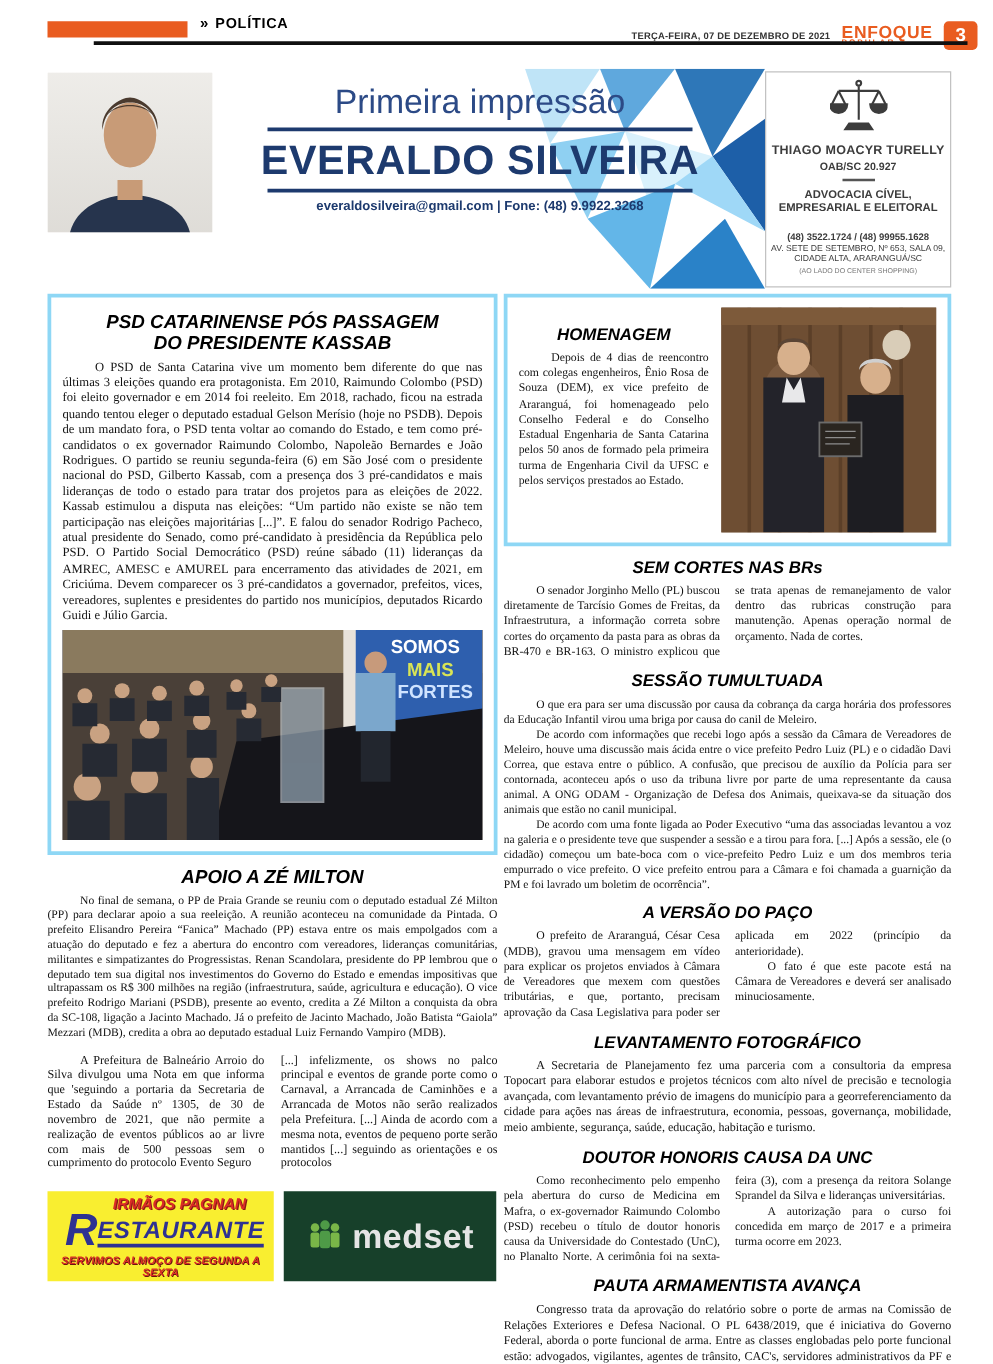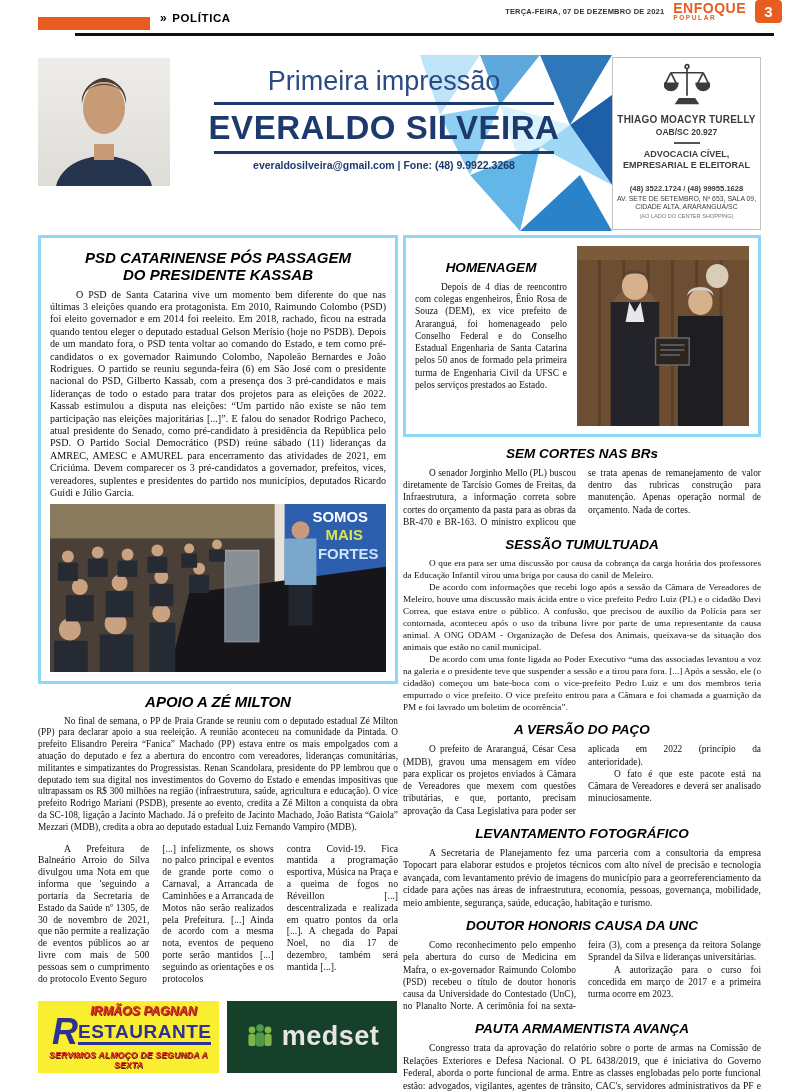--- a/index.html
+++ b/index.html
@@ -4,21 +4,21 @@
 <style>
   html,body{margin:0;padding:0;background:#fff;}
   .page{position:relative;width:794px;height:1091px;background:#fff;overflow:hidden;
         font-family:"Liberation Serif",serif;color:#111;}
 
   
   .kicker-bar{position:absolute;left:38px;top:17px;width:112px;height:13px;background:#e95c20;}
   .kicker{position:absolute;left:160px;top:11px;font-family:"Liberation Sans",sans-serif;
           font-weight:bold;font-size:11.5px;letter-spacing:.6px;color:#000;}
   .kicker .arrows{margin-right:5px;font-size:12px;}
-  .header-right{position:absolute;right:12px;top:0;display:flex;align-items:center;gap:9px;justify-content:center;}
+  .header-right{position:absolute;right:12px;top:17px;display:flex;align-items:center;gap:9px;justify-content:center;}
   .pub-date{font-family:"Liberation Sans",sans-serif;font-weight:bold;font-size:7.5px;color:#333;letter-spacing:.2px;}
   .logo{text-align:center;line-height:1;}
   .logo-top{font-family:"Liberation Sans",sans-serif;font-weight:bold;font-size:14px;color:#e95c20;letter-spacing:.5px;display:block;}
   .logo-bottom{font-family:"Liberation Sans",sans-serif;font-weight:bold;font-size:6.5px;color:#e95c20;letter-spacing:1.6px;display:block;text-align:left;}
   .page-num{width:27px;height:23px;background:#e95c20;border-radius:4px;color:#fff;
             font-family:"Liberation Sans",sans-serif;font-weight:bold;font-size:15px;
             display:flex;align-items:center;justify-content:center;}
   .header-rule{position:absolute;left:75px;right:20px;top:33px;height:3px;background:#101010;}
 
   
@@ -67,21 +67,21 @@
   .tc{flex:1;font-size:9.7px;line-height:1.22;text-align:justify;}
 
   
   .ads-row{display:flex;gap:8px;margin-top:16px;}
   .rest-ad{width:181px;height:72px;background:#f9ee30;position:relative;overflow:hidden;
            font-family:"Liberation Sans",sans-serif;text-align:center;}
   .rest-top{font-style:italic;font-weight:bold;font-size:12.5px;color:#d92b26;margin-top:3px;margin-left:30px;
             text-shadow:1px 1px 0 #8c1a16;}
   .rest-main{line-height:.8;margin-left:14px;text-align:left;}
   .rest-r{font-weight:bold;font-size:36px;color:#2e3192;font-style:italic;vertical-align:-6px;}
-  .rest-rest{font-weight:bold;font-size:19px;color:#2e3192;border-bottom:3px solid #2e3192;letter-spacing:.5px;}
+  .rest-rest{font-weight:bold;font-style:italic;font-size:19px;color:#2e3192;border-bottom:3px solid #2e3192;letter-spacing:.5px;}
   .rest-line1{font-weight:bold;font-style:italic;font-size:8.6px;color:#d92b26;margin-top:4px;
               text-shadow:.8px .8px 0 #6b1410;letter-spacing:.2px;}
   .med-ad{width:170px;height:72px;background:#17402a;display:flex;align-items:center;justify-content:center;gap:7px;}
   .med-name{font-family:"Liberation Sans",sans-serif;font-weight:bold;font-size:27px;color:#e5e5e5;letter-spacing:.5px;}
 
   .hom-box{display:flex;padding:8px 9px;gap:10px;}
   .hom-text{width:152px;}
   .hom-photo{flex:1;height:180px;position:relative;overflow:hidden;background:#6e4e33;}
 </style>
 </head>
@@ -234,21 +234,20 @@
       <div class="headline">APOIO A ZÉ MILTON</div>
       <div class="body" style="font-size:9.3px;line-height:1.27;">
         <p class="ind">No final de semana, o PP de Praia Grande se reuniu com o deputado estadual Zé Milton (PP) para declarar apoio a sua reeleição. A reunião aconteceu na comunidade da Pintada. O prefeito Elisandro Pereira “Fanica” Machado (PP) estava entre os mais empolgados com a atuação do deputado e fez a abertura do encontro com vereadores, lideranças comunitárias, militantes e simpatizantes do Progressistas. Renan Scandolara, presidente do PP lembrou que o deputado tem sua digital nos investimentos do Governo do Estado e emendas impositivas que ultrapassam os R$ 300 milhões na região (infraestrutura, saúde, agricultura e educação). O vice prefeito Rodrigo Mariani (PSDB), presente ao evento, credita a Zé Milton a conquista da obra da SC-108, ligação a Jacinto Machado. Já o prefeito de Jacinto Machado, João Batista “Gaiola” Mezzari (MDB), credita a obra ao deputado estadual Luiz Fernando Vampiro (MDB).</p>
       </div>
     </div>
 
     <div class="sec">
       <div class="three-cols">
         <div class="tc ind">A Prefeitura de Balneário Arroio do Silva divulgou uma Nota em que informa que 'seguindo a portaria da Secretaria de Estado da Saúde nº 1305, de 30 de novembro de 2021, que não permite a realização de eventos públicos ao ar livre com mais de 500 pessoas sem o cumprimento do protocolo Evento Seguro</div>
         <div class="tc">[...] infelizmente, os shows no palco principal e eventos de grande porte como o Carnaval, a Arrancada de Caminhões e a Arrancada de Motos não serão realizados pela Prefeitura. [...] Ainda de acordo com a mesma nota, eventos de pequeno porte serão mantidos [...] seguindo as orientações e os protocolos</div>
-        <div class="tc">contra Covid-19. Fica mantida a programação esportiva, Música na Praça e a queima de fogos no Réveillon [...] descentralizada e realizada em quatro pontos da orla [...]. A chegada do Papai Noel, no dia 17 de dezembro, também será mantida [...].</div>
       </div>
     </div>
 
     <div class="ads-row">
       <div class="rest-ad">
         <div class="rest-top">IRMÃOS PAGNAN</div>
         <div class="rest-main">
           <span class="rest-r">R</span><span class="rest-rest">ESTAURANTE</span>
         </div>
         <div class="rest-line1">SERVIMOS ALMOÇO DE SEGUNDA A SEXTA</div>

